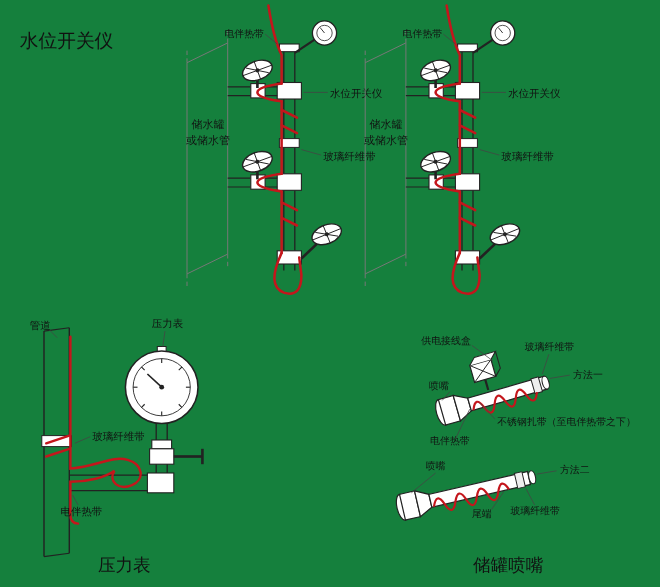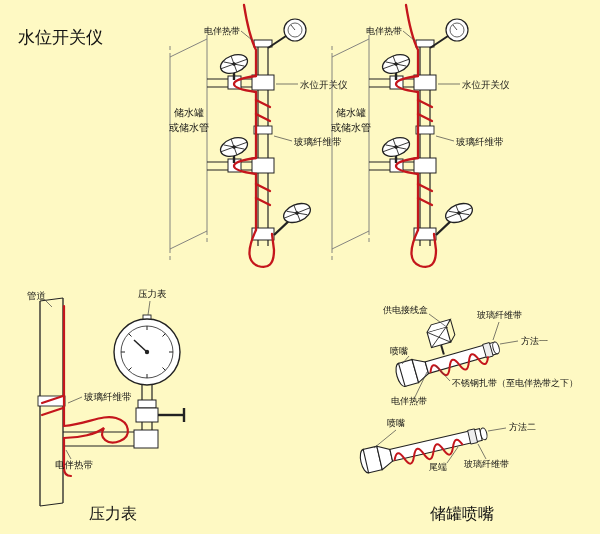--- a/index.html
+++ b/index.html
@@ -1,16 +1,16 @@
 <!DOCTYPE html>
 <html><head>
 <meta charset="utf-8">
 <style>
   html,body{margin:0;padding:0;background:#fff;}
-  .canvas{position:relative;width:600px;height:534px;background:#fef9c3;overflow:hidden;
+  .canvas{position:relative;width:600px;height:534px;background:#15803d;overflow:hidden;
           font-family:"Liberation Serif","DejaVu Serif",serif;}
   svg{position:absolute;left:0;top:0;}
   text{fill:#111;font-family:"Liberation Serif","DejaVu Serif",serif;}
   .title{font-size:17px;}
   .lbl{font-size:9.5px;}
   .lbl-s{font-size:9px;}
   .panel-lbl{font-size:10px;}
   .caption{font-size:16px;}
   .leader{stroke:#444;stroke-width:0.7;fill:none;}
 </style>

